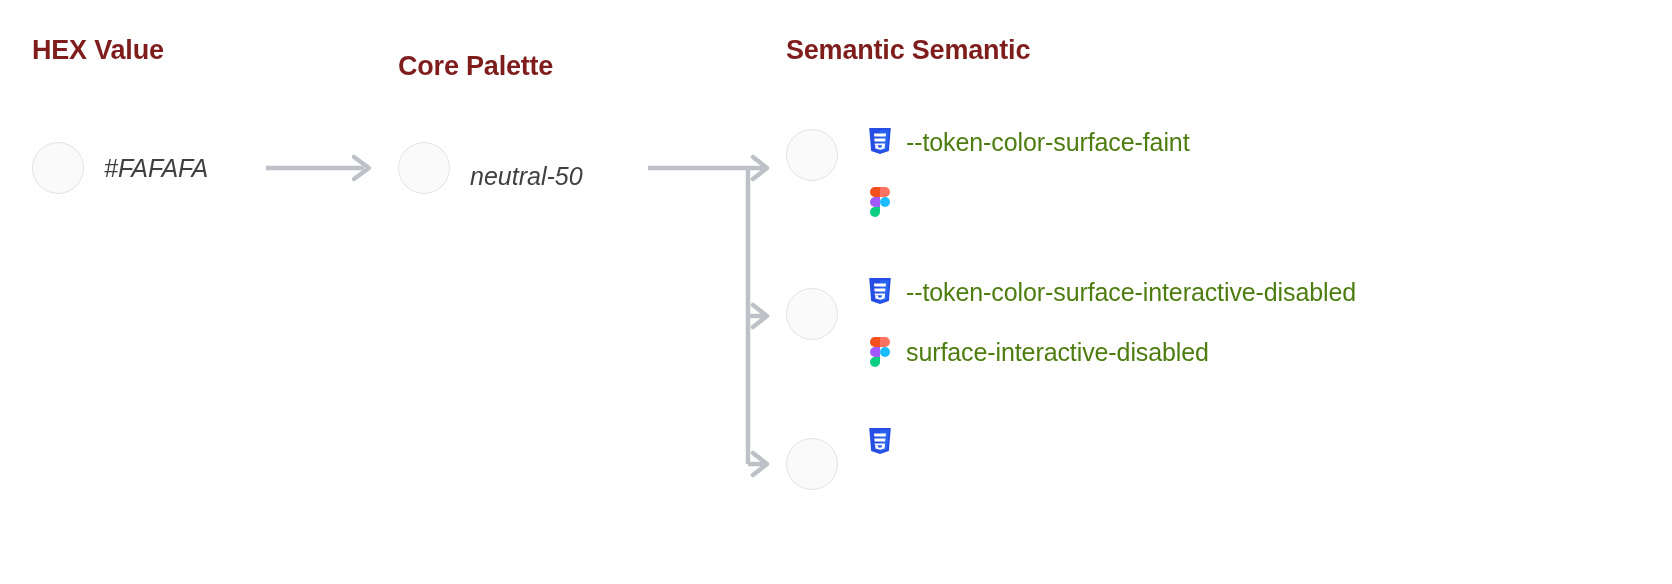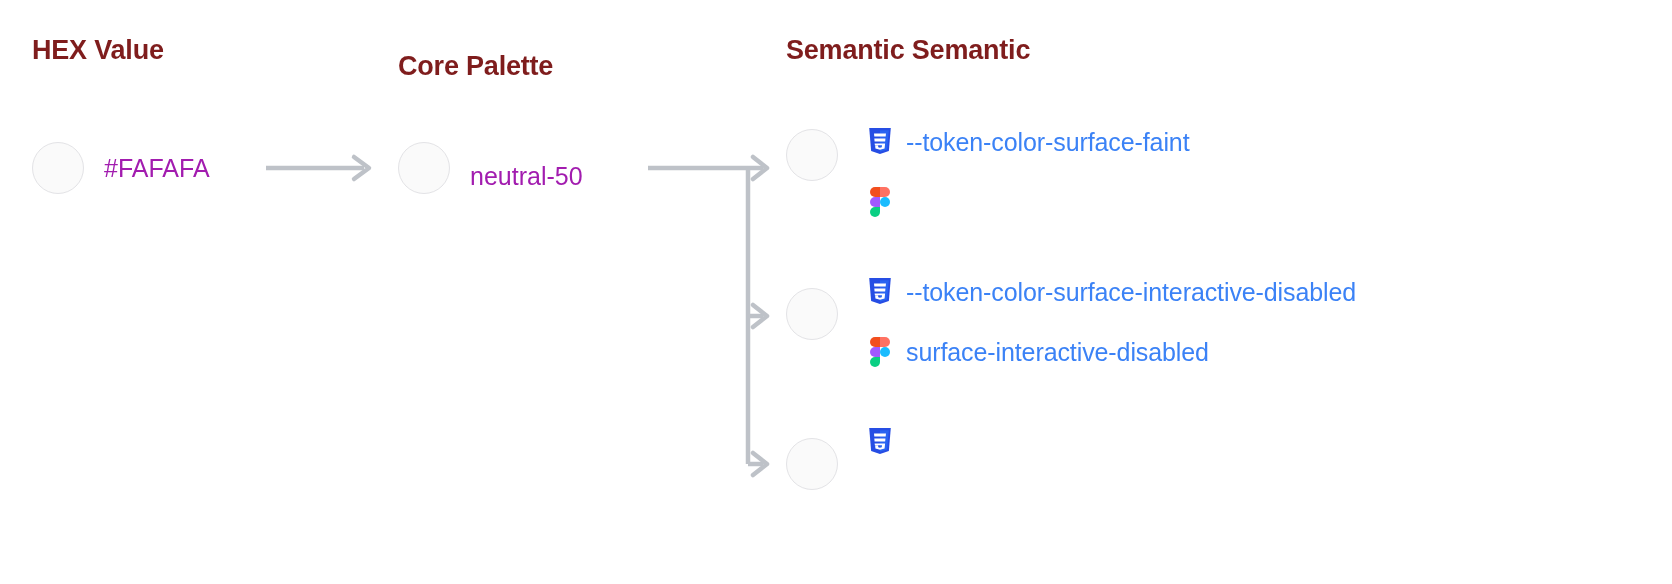--- a/index.html
+++ b/index.html
@@ -43,23 +43,24 @@
   #swatch-core { left: 398px; top: 142px; }
   #swatch-sem-0 { left: 786px; top: 129px; }
   #swatch-sem-1 { left: 786px; top: 288px; }
   #swatch-sem-2 { left: 786px; top: 438px; }
 
   
   .value-label {
     position: absolute;
     font-size: 25px;
     font-weight: 400;
-    color: #a21caf;
+    color: #404040;
     white-space: nowrap;
     line-height: 52px;
+    font-style: italic;
   }
   #label-hex  { left: 104px; top: 142px; }
   #label-core { left: 470px; top: 150px; }
 
   
   #arrow-hex-core {
     position: absolute;
     left: 266px;
     top: 152px;
     width: 110px;
@@ -96,21 +97,21 @@
     flex: 0 0 28px;
     display: flex;
     align-items: center;
     justify-content: center;
     margin-right: 12px;
   }
   .sem-icon svg { display: block; }
   .sem-text {
     font-size: 25px;
     font-weight: 400;
-    color: #3b82f6;
+    color: #4d7c0f;
     letter-spacing: -0.1px;
   }
 </style>
 </head>
 <body>
 
 <div class="col-header" id="hdr-hex">HEX Value</div>
 
 <div class="col-header" id="hdr-core">Core Palette</div>
 

